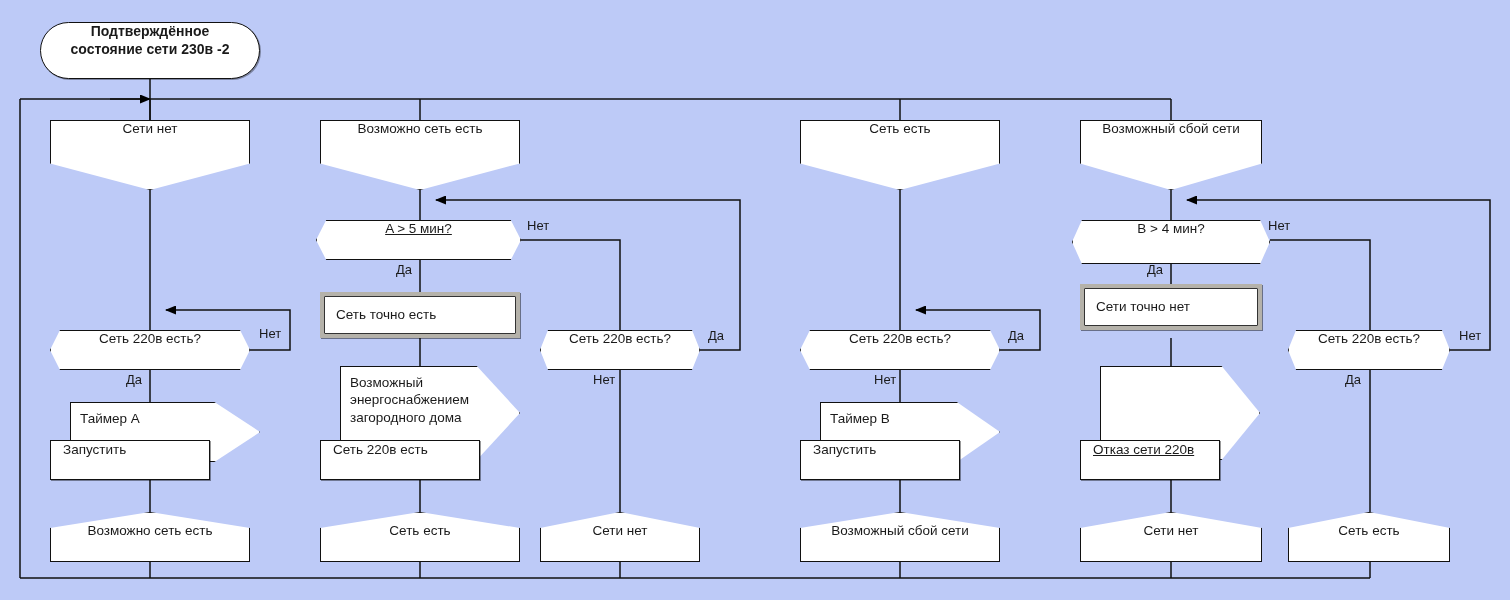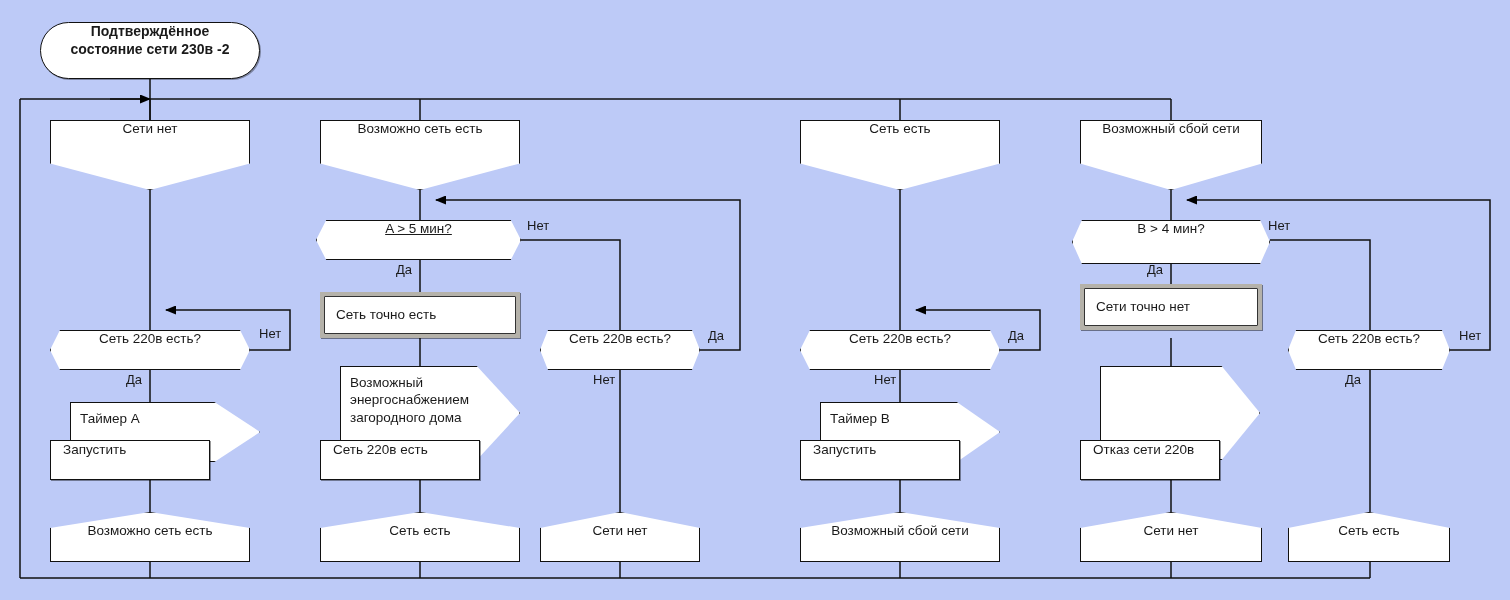--- a/index.html
+++ b/index.html
@@ -305,21 +305,21 @@
     <span class="fill"></span>
     <span class="lbl">Возможный энергоснабжением загородного дома</span>
   </div>
   <div class="node rect" style="left:320px; top:440px; width:160px; height:40px;">
     <span class="lbl">Сеть 220в есть</span>
   </div>
 
   <div class="node arrowbox" style="left:1100px; top:366px; width:160px; height:94px;">
     <span class="fill"></span>
   </div>
-  <div class="node rect" style="left:1080px; top:440px; width:140px; height:40px;">
+  <div class="node rect" style="left:1080px; top:440px; width:140px; height:40px;text-decoration:underline;">
     <span class="lbl">Отказ сети 220в</span>
   </div>
 
   <div class="node pent-up" style="left:50px; top:512px; width:200px; height:50px;">
     <span class="fill"></span>
     <span class="lbl">Возможно сеть есть</span>
   </div>
 
   <div class="node pent-up" style="left:320px; top:512px; width:200px; height:50px;">
     <span class="fill"></span>

